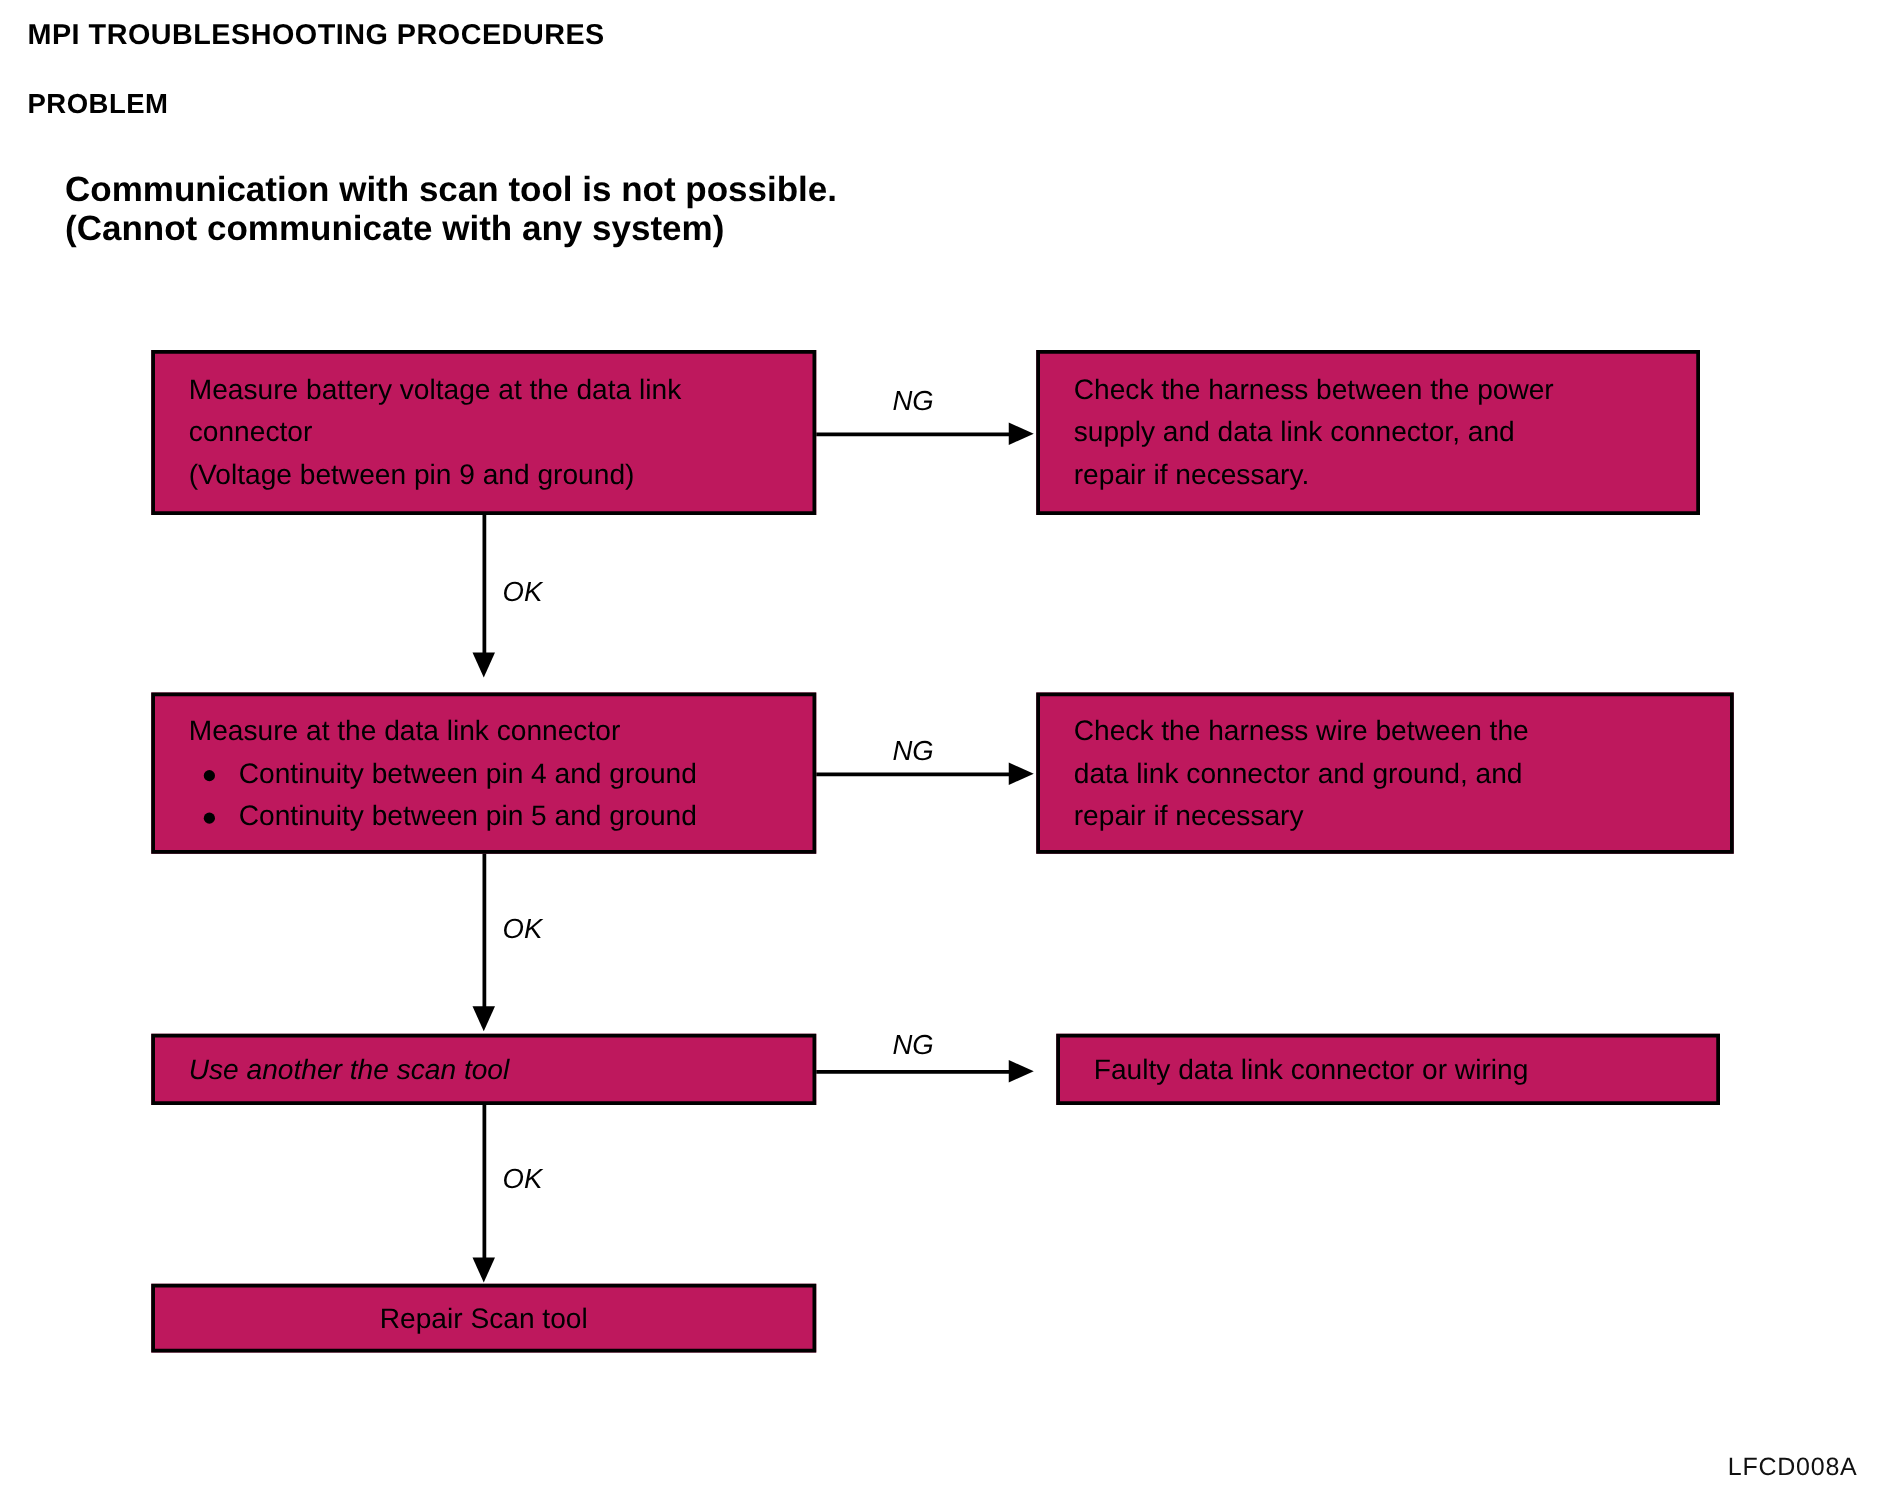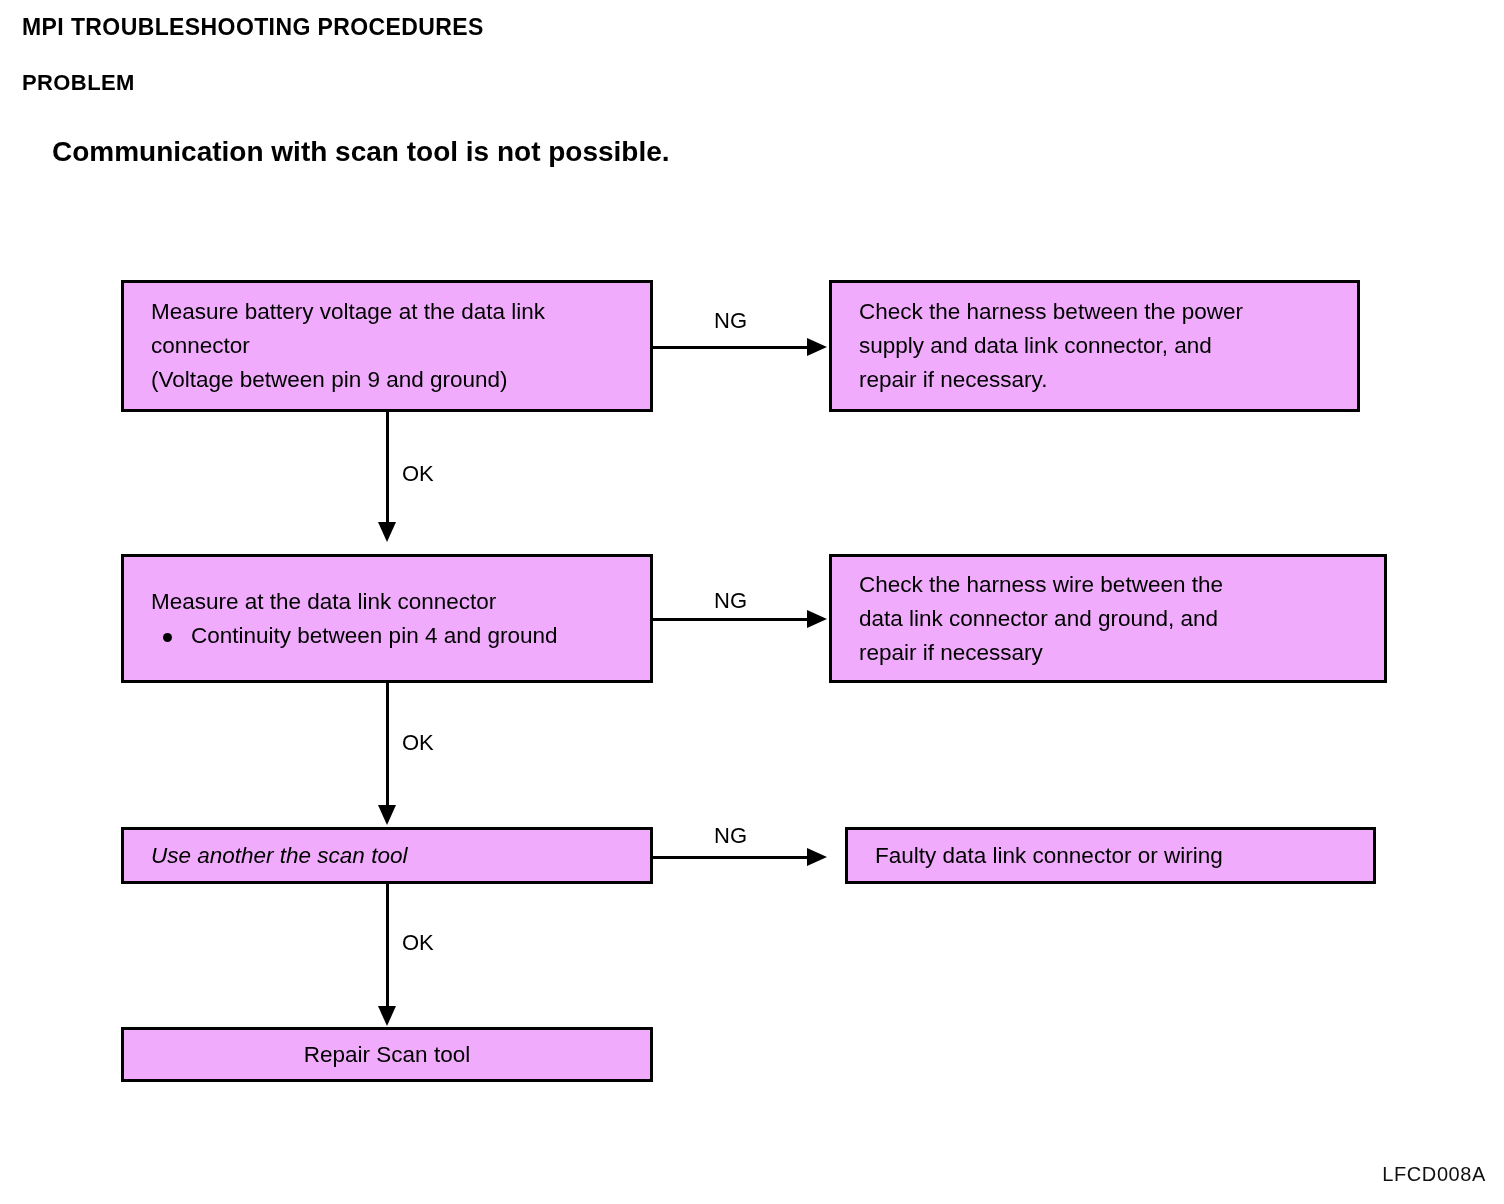--- a/index.html
+++ b/index.html
@@ -47,21 +47,21 @@
     font-weight: bold;
     line-height: 31px;
   }
   .problem-block div { white-space: nowrap; }
 
   
   .box {
     position: absolute;
     box-sizing: border-box;
     border: 3px solid #000000;
-    background: #f0abfc;
+    background: #be185d;
   }
   .box-text {
     font-size: 22.5px;
     line-height: 34px;
     padding: 0;
     white-space: nowrap;
   }
   .box-inner {
     position: absolute;
     left: 27px;
@@ -112,20 +112,21 @@
     width: 0;
     height: 0;
     border-left: 9px solid transparent;
     border-right: 9px solid transparent;
     border-top: 20px solid #000000;
   }
   .edge-label {
     position: absolute;
     font-size: 22px;
     white-space: nowrap;
+    font-style: italic;
   }
 
   
   .footer-code {
     position: absolute;
     right: 18px;
     bottom: 18px;
     font-size: 20px;
     letter-spacing: 0.6px;
     color: #111111;
@@ -133,20 +134,21 @@
 </style>
 </head>
 <body>
 
 <div id="page">
 
   <div class="doc-title">MPI TROUBLESHOOTING PROCEDURES</div>
   <div class="section-label">PROBLEM</div>
   <div class="problem-block">
     <div><span>Communication with scan tool is not possible.</span></div>
+    <div><span>(Cannot communicate with any system)</span></div>
   </div>
 
   <div class="box" style="left:121px; top:280px; width:532px; height:132px;">
     <div class="box-inner box-text">
       <div>Measure battery voltage at the data link</div>
       <div>connector</div>
       <div>(Voltage between pin 9 and ground)</div>
     </div>
   </div>
 
@@ -165,20 +167,23 @@
   <div class="v-line" style="left:386px; top:412px; height:112px;"></div>
   <div class="arrow-down" style="left:378px; top:522px;"></div>
   <div class="edge-label" style="left:402px; top:461px;">OK</div>
 
   <div class="box" style="left:121px; top:554px; width:532px; height:129px;">
     <div class="box-inner box-text">
       <div>Measure at the data link connector</div>
       <div class="bullet-line">
         <span>Continuity between pin 4 and ground</span>
       </div>
+      <div class="bullet-line">
+        <span>Continuity between pin 5 and ground</span>
+      </div>
     </div>
   </div>
 
   <div class="h-line" style="left:653px; top:618px; width:156px;"></div>
   <div class="arrow-right" style="left:807px; top:610px;"></div>
   <div class="edge-label" style="left:714px; top:588px;">NG</div>
 
   <div class="box" style="left:829px; top:554px; width:558px; height:129px;">
     <div class="box-inner box-text">
       <div>Check the harness wire between the</div>

